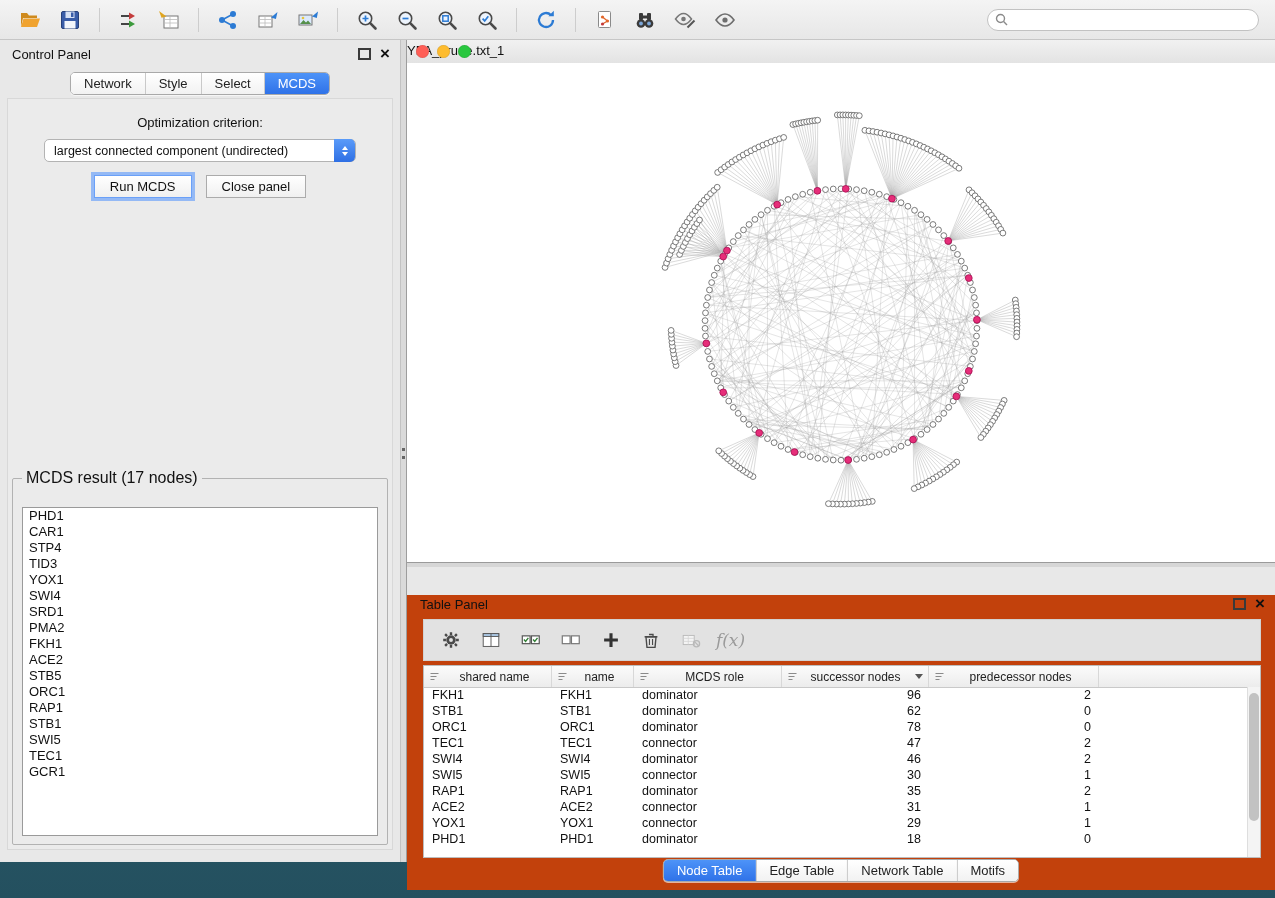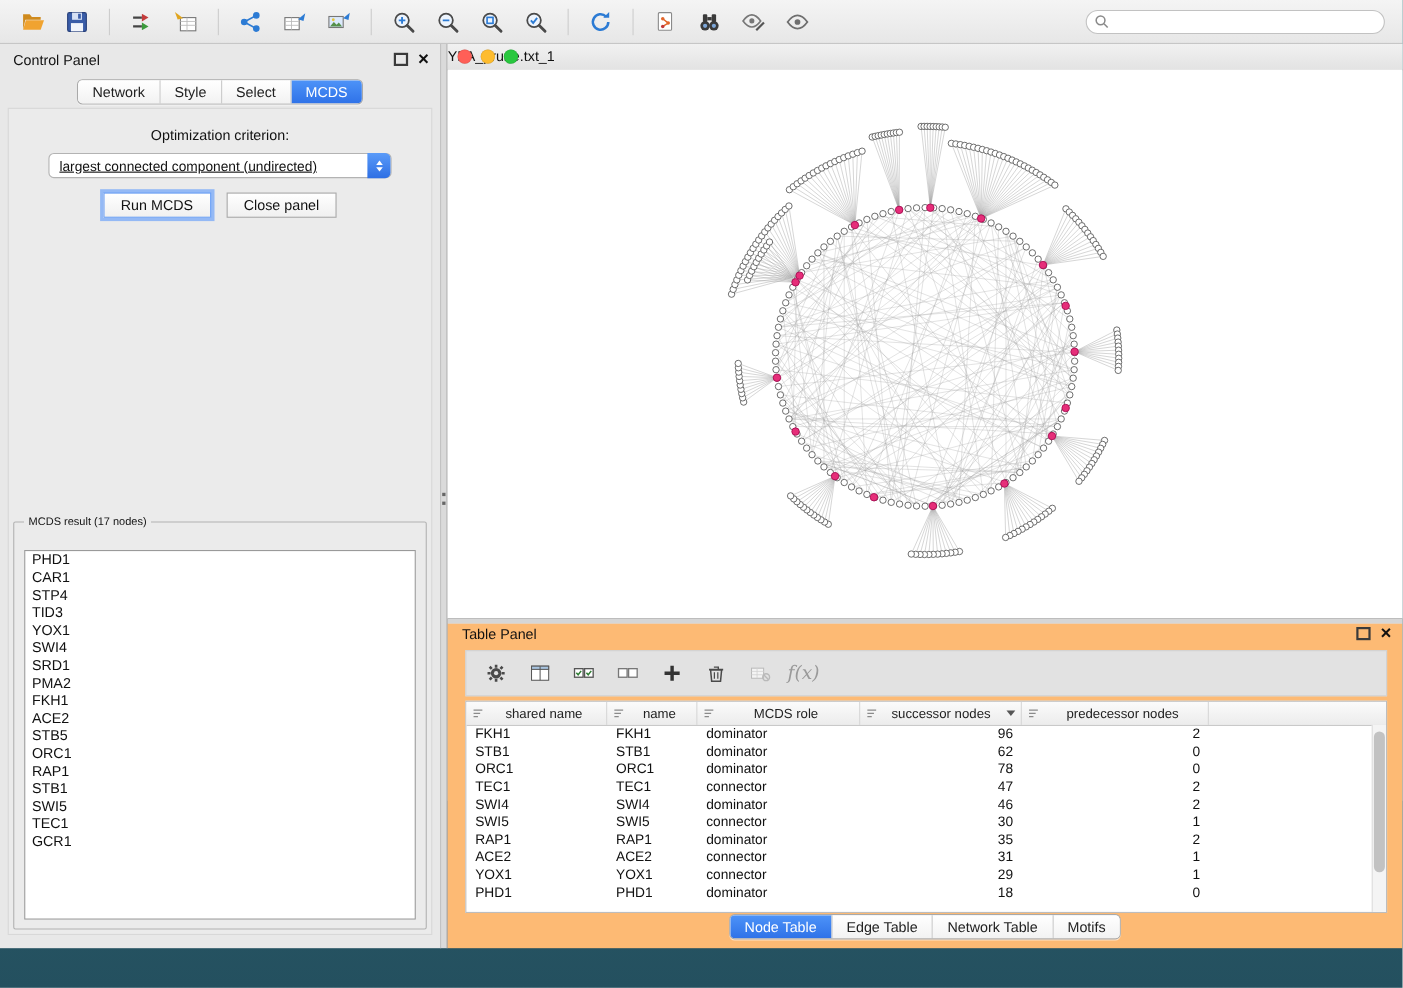--- a/index.html
+++ b/index.html
@@ -29,49 +29,49 @@
 
   .seg{display:inline-flex;border:1px solid #a9a9a9;border-radius:5px;overflow:hidden;background:#fff;box-shadow:0 1px 0 rgba(255,255,255,.6);}
   .seg .tab{padding:3px 13px;font-size:13px;color:#222;background:linear-gradient(#ffffff,#f2f2f2);border-left:1px solid #c9c9c9;white-space:nowrap;cursor:default;}
   .seg .tab:first-child{border-left:none;}
   .seg .tab.selected{background:linear-gradient(#4d93f8,#2f72e8);color:#fff;}
 
   .cp-tabs{position:absolute;top:32px;left:50%;transform:translateX(-50%);}
   .cp-content{position:absolute;left:7px;right:7px;top:58px;bottom:12px;background:#ebebeb;border:1px solid #d8d8d8;}
   .opt-label{margin-top:16px;text-align:center;font-size:13px;color:#111;}
   .dropdown{margin:9px auto 0;width:312px;height:23px;background:#fff;border:1px solid #b3b3b3;border-radius:5px;position:relative;display:flex;align-items:center;box-sizing:border-box;}
-  .dropdown .val{font-size:12.5px;color:#111;padding-left:9px;white-space:nowrap;overflow:hidden;text-decoration:underline;}
+  .dropdown .val{font-size:12.5px;color:#111;padding-left:9px;white-space:nowrap;overflow:hidden;}
   .dd-cap{position:absolute;right:0;top:-1px;bottom:-1px;width:21px;border-radius:0 5px 5px 0;background:linear-gradient(#5a9bf9,#2e6fe4);display:flex;flex-direction:column;align-items:center;justify-content:center;gap:2px;}
   .tri-up{width:0;height:0;border-left:3.5px solid transparent;border-right:3.5px solid transparent;border-bottom:4.5px solid #fff;}
   .tri-dn{width:0;height:0;border-left:3.5px solid transparent;border-right:3.5px solid transparent;border-top:4.5px solid #fff;}
   .btn-row{margin-top:13px;display:flex;justify-content:center;gap:14px;}
   .mac-btn{font-family:inherit;font-size:13px;color:#111;padding:3px 15px;background:linear-gradient(#ffffff,#f0f0f0);border:1px solid #ababab;border-radius:0;cursor:default;}
   .mac-btn.focused{box-shadow:0 0 0 3px rgba(77,144,254,.55);border-color:#6aa0f8;}
 
   fieldset.mcds{position:absolute;left:4px;right:4px;bottom:4px;height:374px;border:1px solid #b2b2b2;border-radius:2px;margin:0;padding:0;background:transparent;}
-  fieldset.mcds legend{font-size:10px;color:#111;margin-left:9px;padding:0 4px;}
+  fieldset.mcds legend{font-size:16px;color:#111;margin-left:9px;padding:0 4px;}
   .listbox{position:absolute;left:9px;right:9px;top:20px;bottom:8px;background:#fff;border:1px solid #9a9a9a;overflow:hidden;}
   .listbox > div{height:16px;line-height:16px;padding-left:6px;font-size:13px;color:#111;}
 
   .vsplit{position:absolute;left:400px;top:40px;width:7px;height:822px;background:#dadada;border-left:1px solid #c2c2c2;border-right:1px solid #9d9d9d;box-sizing:border-box;}
   .vsplit .grip{position:absolute;left:1px;width:3px;height:3px;background:#666;}
 
   
   .network-panel{position:absolute;left:407px;top:40px;right:0;height:523px;background:#fff;border-bottom:1px solid #9a9a9a;box-sizing:border-box;}
   .net-titlebar{position:absolute;top:0;left:0;right:0;height:23px;background:linear-gradient(#f1f1f1,#e3e3e3);border-bottom:1px solid #8f8f8f;}
   .lights{position:absolute;left:9px;top:5px;display:flex;gap:8px;}
   .light{width:13px;height:13px;border-radius:50%;box-shadow:inset 0 0 1px rgba(0,0,0,.35);}
   .net-title{position:absolute;left:0;right:0;top:3px;text-align:left;font-size:13px;color:#111;}
   .net-canvas{position:absolute;left:0;top:23px;right:0;bottom:0;background:#fff;}
   .net-canvas svg{width:100%;height:100%;display:block;}
 
   .hsplit{position:absolute;left:407px;top:563px;right:0;height:4px;background:#d6d6d6;}
 
   
-  .table-panel{position:absolute;left:407px;top:567px;right:0;height:295px;background:#fdba74;}
+  .table-panel{position:absolute;left:407px;top:595px;right:0;height:295px;background:#c2410c;}
   .tp-head{position:absolute;top:2px;left:13px;font-size:13px;color:#111;}
   .tp-controls{position:absolute;top:3px;right:10px;display:flex;gap:9px;align-items:center;}
   .tp-toolbar{position:absolute;left:16px;right:14px;top:24px;height:42px;background:#e2e2e2;border:1px solid #d2d2d2;display:flex;align-items:center;padding-left:8px;gap:3px;box-sizing:border-box;}
   .tp-btn{width:37px;height:34px;display:flex;align-items:center;justify-content:center;background:none;border:none;padding:0;cursor:default;}
   .fx{font-family:"DejaVu Serif","Liberation Serif",serif;font-style:italic;color:#9a9a9a;font-size:17px;}
 
   .table-wrap{position:absolute;left:16px;right:14px;top:70px;bottom:32px;background:#fff;border:1px solid #bdbdbd;box-sizing:border-box;overflow:hidden;}
   .tgrid{display:grid;grid-template-columns:128px 82px 148px 147px 170px 1fr;}
   .thead{height:21px;background:linear-gradient(#fbfbfb,#ececec);border-bottom:1px solid #c9c9c9;font-size:12px;color:#222;}
   .th{display:flex;align-items:center;border-right:1px solid #d8d8d8;padding:0 5px;gap:3px;overflow:hidden;}

